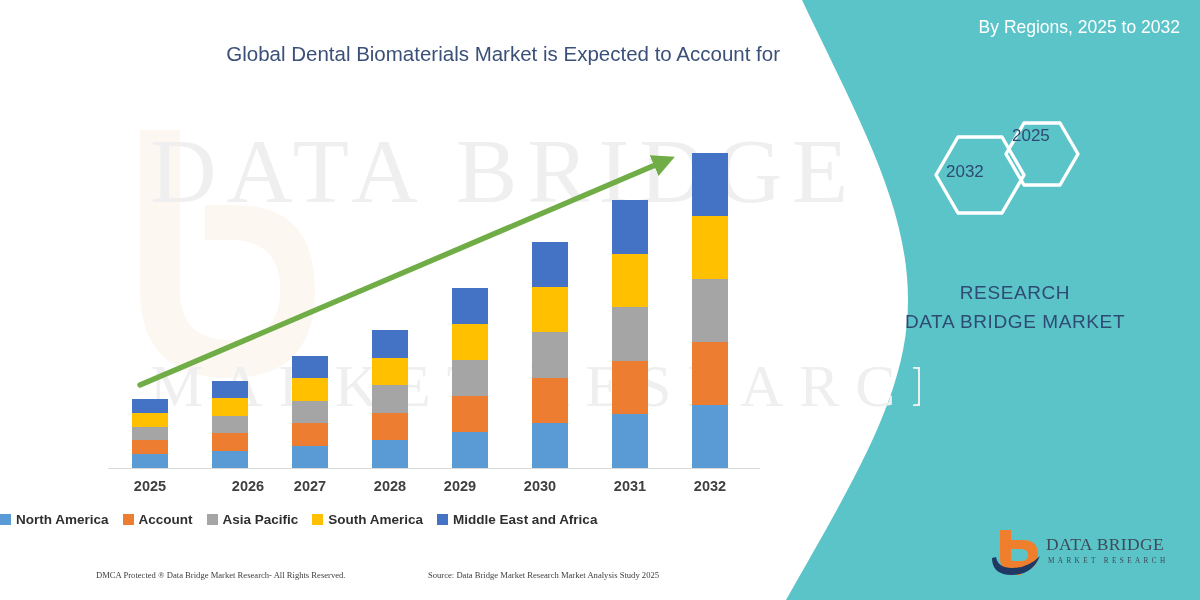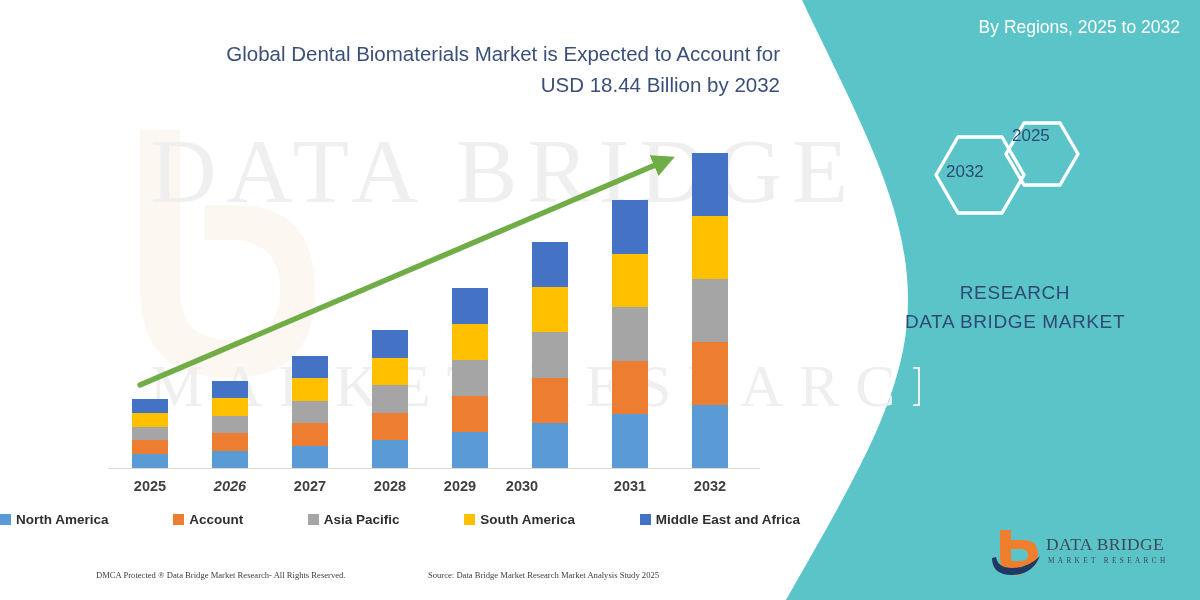--- a/index.html
+++ b/index.html
@@ -110,23 +110,23 @@
     width: 800px; height: 600px;
     pointer-events: none;
   }
 
   
   #legend {
     position: absolute;
     left: 0; top: 512px;
     width: 800px;
     display: flex;
-    justify-content: space-between;
+    justify-content: flex-start;
     align-items: center;
-    gap: 26px;
+    gap: 14px;
   }
   .legend-item {
     display: flex;
     align-items: center;
     gap: 5px;
   }
   .legend-swatch {
     width: 11px; height: 11px;
     display: inline-block;
   }
@@ -228,21 +228,20 @@
   <div id="watermark">
     <svg id="wm-b" viewBox="0 0 220 300">
       <path d="M30 10 L70 10 L70 170 Q70 220 120 220 Q170 220 170 170 Q170 120 120 120 L95 120 L95 85 L125 85 Q205 85 205 170 Q205 258 120 258 Q30 258 30 170 Z" fill="#fdf0e6"></path>
     </svg>
     <div id="wm-line1" style="color: rgb(239, 239, 239);">DATA BRIDGE</div>
     <div id="wm-line2" style="color: rgb(239, 239, 239);">MARKET RESEARCH</div>
   </div>
 
   <div id="chart-title" style="color: rgb(59, 80, 121); text-align: right;">
     <div>Global Dental Biomaterials Market is Expected to Account for</div>
-    <div>USD 18.44 Billion by 2032</div>
   </div>
 
   <div id="plot">
     <div id="bars-layer">
         <div class="bar" style="left: 132px; top: 399px; height: 69px;">
           <div class="seg" style="background: rgb(91, 155, 213); height: 13.8px; bottom: 0px; top: auto;"></div>
           <div class="seg" style="background: rgb(237, 125, 49); height: 13.8px; bottom: 13.8px; top: auto;"></div>
           <div class="seg" style="background: rgb(165, 165, 165); height: 13.8px; bottom: 27.6px; top: auto;"></div>
           <div class="seg" style="background: rgb(255, 192, 0); height: 13.8px; bottom: 41.4px; top: auto;"></div>
           <div class="seg" style="background: rgb(68, 114, 196); height: 13.8px; bottom: 55.2px; top: auto;"></div>
@@ -300,25 +299,25 @@
     <div class="axis-line" style="background: rgb(217, 217, 217);"></div>
     <svg id="arrow-svg" viewBox="0 0 800 600">
       <defs>
         <marker id="arrowhead" markerWidth="4.2" markerHeight="4.2" refX="1.2" refY="2.1" orient="auto">
           <polygon points="0,0 4.2,2.1 0,4.2" fill="#70AD47"></polygon>
         </marker>
       </defs>
       <line x1="140" y1="385" x2="660" y2="163" stroke="#70AD47" stroke-width="5.4" marker-end="url(#arrowhead)" stroke-linecap="round"></line>
     </svg>
   <div class="x-label" style="left: 110px;">2025</div>
-      <div class="x-label" style="left: 190px; font-style: italic;">2026</div>
+      <div class="x-label" style="left: 208px;">2026</div>
       <div class="x-label" style="left: 270px;">2027</div>
       <div class="x-label" style="left: 350px;">2028</div>
       <div class="x-label" style="left: 420px;">2029</div>
-      <div class="x-label" style="left: 482px;">2030</div>
+      <div class="x-label" style="left: 500px;">2030</div>
       <div class="x-label" style="left: 590px;">2031</div>
       <div class="x-label" style="left: 670px;">2032</div>
     </div>
 
   <div id="legend">
       <div class="legend-item">
         <span class="legend-swatch" style="background: rgb(91, 155, 213);"></span>
         <span class="legend-label">North America</span>
       </div>
       <div class="legend-item">

